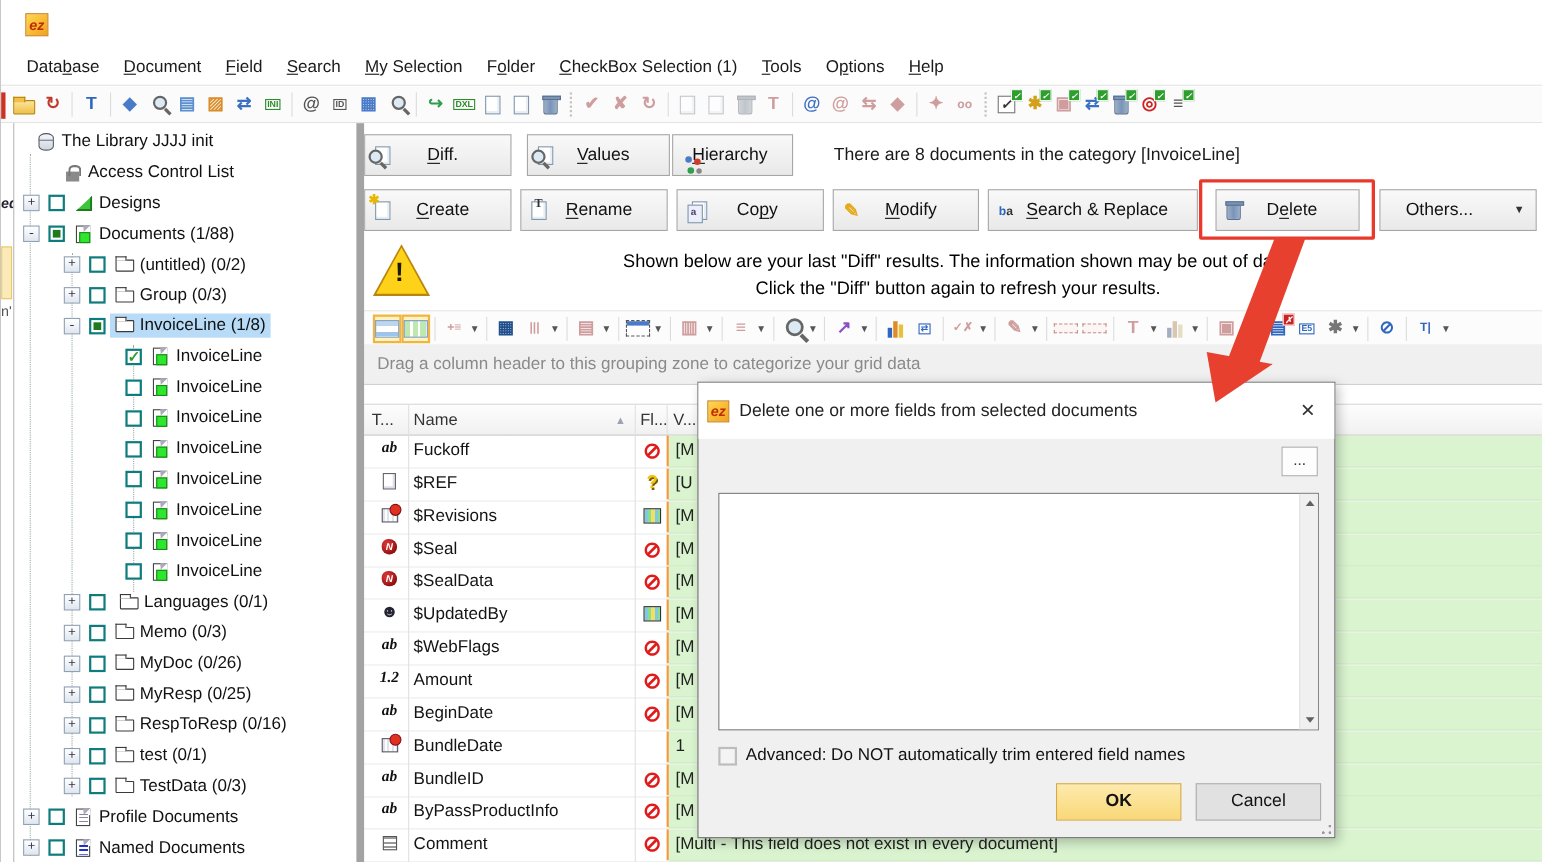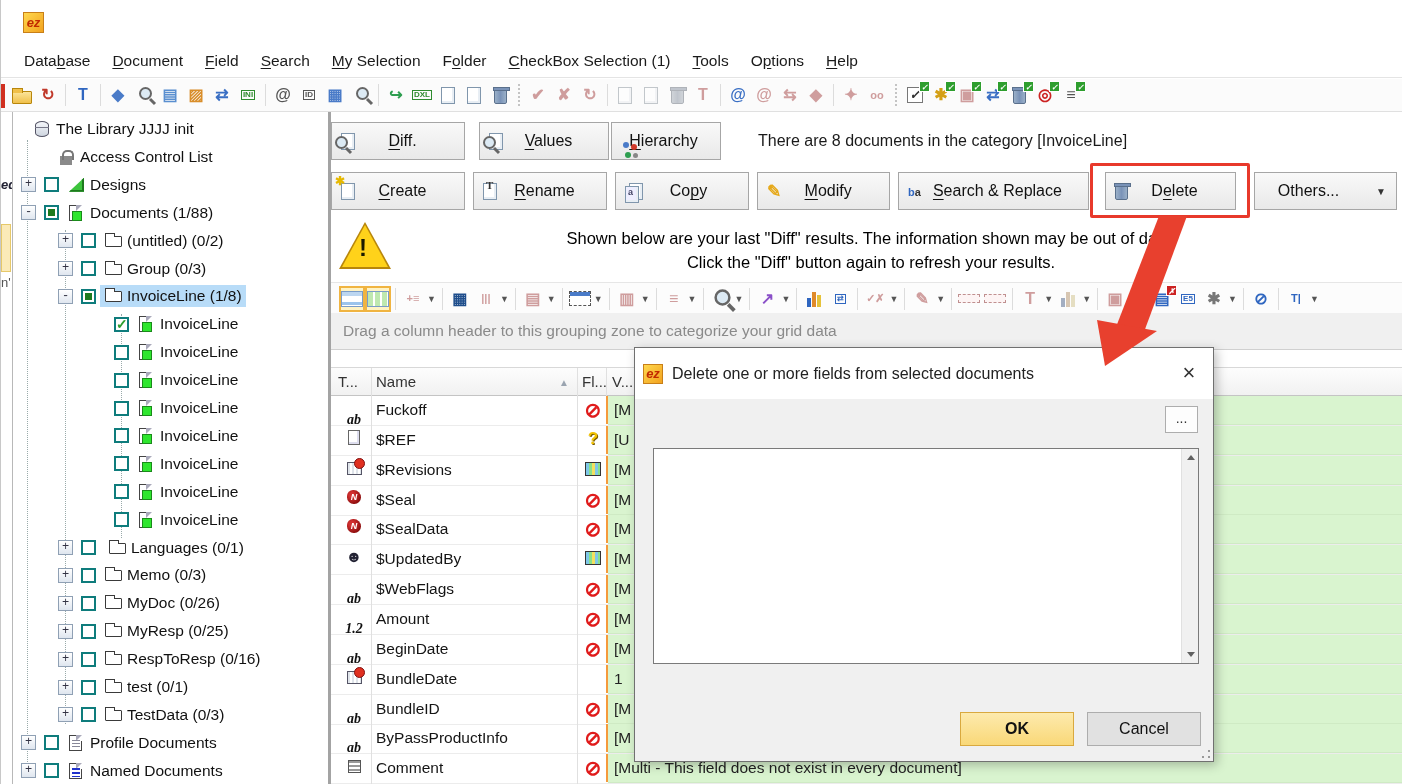--- a/index.html
+++ b/index.html
@@ -51,21 +51,21 @@
   .k-dashrow { width:22px; height:9px; border:1.5px dashed #c09090; background:#fdf4f4;}
   .k-checkbox { width:16px; height:16px; border:1.5px solid #777; background:#fff; color:#333; font-size:13px; font-weight:bold; line-height:14px; text-align:center;}
 
   
   .leftstrip { position:absolute; left:0; top:112px; width:12px; height:672px; background:#fff; border-right:1px solid #b8b8b8; z-index:2; overflow:hidden;}
   .frag { position:absolute; left:0; font-size:13px; color:#555; white-space:nowrap;}
   .frag.b { font-weight:bold; font-style:italic; color:#223; }
   .yellowfrag { position:absolute; left:0; top:112px; width:10px; height:48px; background:#fbeab8; border:1px solid #e6c869;}
 
   
-  .treepanel { position:absolute; left:12px; top:112px; width:318px; height:672px; background:#fff; border-right:3px solid #a3a3a3; overflow:hidden; z-index:1;}
+  .treepanel { position:absolute; left:12px; top:112px; width:318px; height:672px; background:#fff; border-right:7px solid #a3a3a3; overflow:hidden; z-index:1;}
   .trow { position:absolute; height:28px; display:flex; align-items:center; font-size:15.5px; color:#111; white-space:nowrap;}
   .expander { width:15px; height:15px; border:1px solid #8fa0b4; background:linear-gradient(#ffffff,#dfe6ef); font-size:12px; line-height:12px; text-align:center; color:#334; flex:none; font-family:"Liberation Mono",monospace;}
   .cb { width:15px; height:15px; border:2px solid #0e7c7c; background:#fff; flex:none; position:relative;}
   .cb.filled:after { content:""; position:absolute; left:2px; top:2px; width:7px; height:7px; background:#1d7a1d;}
   .cb.checked:after { content:"✓"; position:absolute; left:0px; top:-3px; color:#2e9e2e; font-size:14px; font-weight:bold;}
   .tlabel { padding:2px 4px; }
   .tlabel.sel { background:#b8dcf8; }
   .dotline { position:absolute; border-left:1px dotted #9aa; width:0; }
 
   .ti { position:relative; width:19px; height:18px; flex:none; margin-right:4px;}
@@ -105,21 +105,21 @@
   .ghead { position:absolute; left:0; top:17px; width:1072px; height:29px; background:linear-gradient(#fdfdfd,#f1f1f1); border-top:1px solid #d8d8d8; border-bottom:1px solid #c4c4c4; font-size:15px; color:#333;}
   .ghead span { position:absolute; top:5px; }
   .gcolline { position:absolute; top:0; width:1px; height:434px; background:#e0e0e0;}
   .grow { position:absolute; left:0; width:1072px; height:30px; border-bottom:1px solid #ececec; }
   .gname { position:absolute; left:45px; top:5px; font-size:15.5px; color:#141414; white-space:nowrap;}
   .gtype { position:absolute; left:6px; top:4px; width:34px; display:flex; justify-content:center; }
   .gflag { position:absolute; left:248px; top:3px; width:28px; display:flex; justify-content:center;}
   .gval { position:absolute; left:277px; top:0; width:795px; height:100%; background:#d9f4cf; border-bottom:1px solid #cfeac4;}
   .gval:before { content:""; position:absolute; left:-2px; top:0; width:2px; height:100%; background:#f59a3c;}
   .gvaltext { position:absolute; left:6px; top:5px; font-size:15.5px; color:#222; white-space:nowrap;}
-  .g-ab { font-family:"Liberation Serif",serif; font-weight:bold; font-style:italic; font-size:14px; color:#111;margin-top:12px;}
+  .g-ab { font-family:"Liberation Serif",serif; font-weight:bold; font-style:italic; font-size:14px; color:#111;}
   .g-doc { width:12px; height:15px; background:#fff; border:1px solid #666; box-shadow:inset -2px -2px 0 #dde;}
   .g-cal { width:15px; height:13px; border:1px solid #556; background:repeating-linear-gradient(90deg,#dfe4ea 0 2px,#fff 2px 4px); position:relative; margin-top:2px;}
   .g-cal:after { content:""; position:absolute; right:-4px; top:-5px; width:9px; height:9px; border-radius:50%; background:#e03020; border:1px solid #801010;}
   .g-seal { width:14px; height:14px; background:radial-gradient(circle at 35% 35%, #d03030 20%, #8b0c0c 75%); border-radius:45% 55% 50% 50%; color:#fff; font-size:9px; font-weight:bold; display:flex; align-items:center; justify-content:center;}
   .g-person { font-size:16px; color:#223; line-height:1;}
   .g-list { width:13px; height:13px; border:1px solid #555; background:repeating-linear-gradient(#999 0 2px,#fff 2px 4px); margin-top:2px;}
   .f-no { color:#e01b1b; font-size:20px; font-weight:bold; line-height:22px;}
   .f-q { color:#f2c200; font-weight:bold; font-size:17px; text-shadow:1px 1px 0 #7a5c00;}
   .f-multi { width:16px; height:14px; border:1px solid #333; background:repeating-linear-gradient(90deg,#7ec8e8 0 3px,#8ae08a 3px 6px,#f2e060 6px 9px); margin-top:3px;}
 
@@ -1051,20 +1051,24 @@
       <span></span>
       <div class="dscroll">
         <div class="sarrow" style="top:0;">
             <i class="tri-up"></i>
           </div>
         <div class="sarrow" style="bottom:0;">
             <i class="tri-down"></i>
           </div>
       </div>
     </div>
+    <div class="dcheckrow">
+      <div class="dcheckbox"></div>
+      <span>Advanced: Do NOT automatically trim entered field names</span>
+    </div>
     <div class="dbtn ok">OK</div>
     <div class="dbtn cancel">Cancel</div>
     <div class="dgrip"></div>
   </div>
 
   <svg class="arrowsvg" viewBox="0 0 1402 784">
     <polygon points="1158,216 1186,216 1143,332 1115,327" fill="#e8402e"></polygon>
     <polygon points="1096,320 1156,331 1104,366" fill="#e8402e"></polygon>
   </svg>
 

